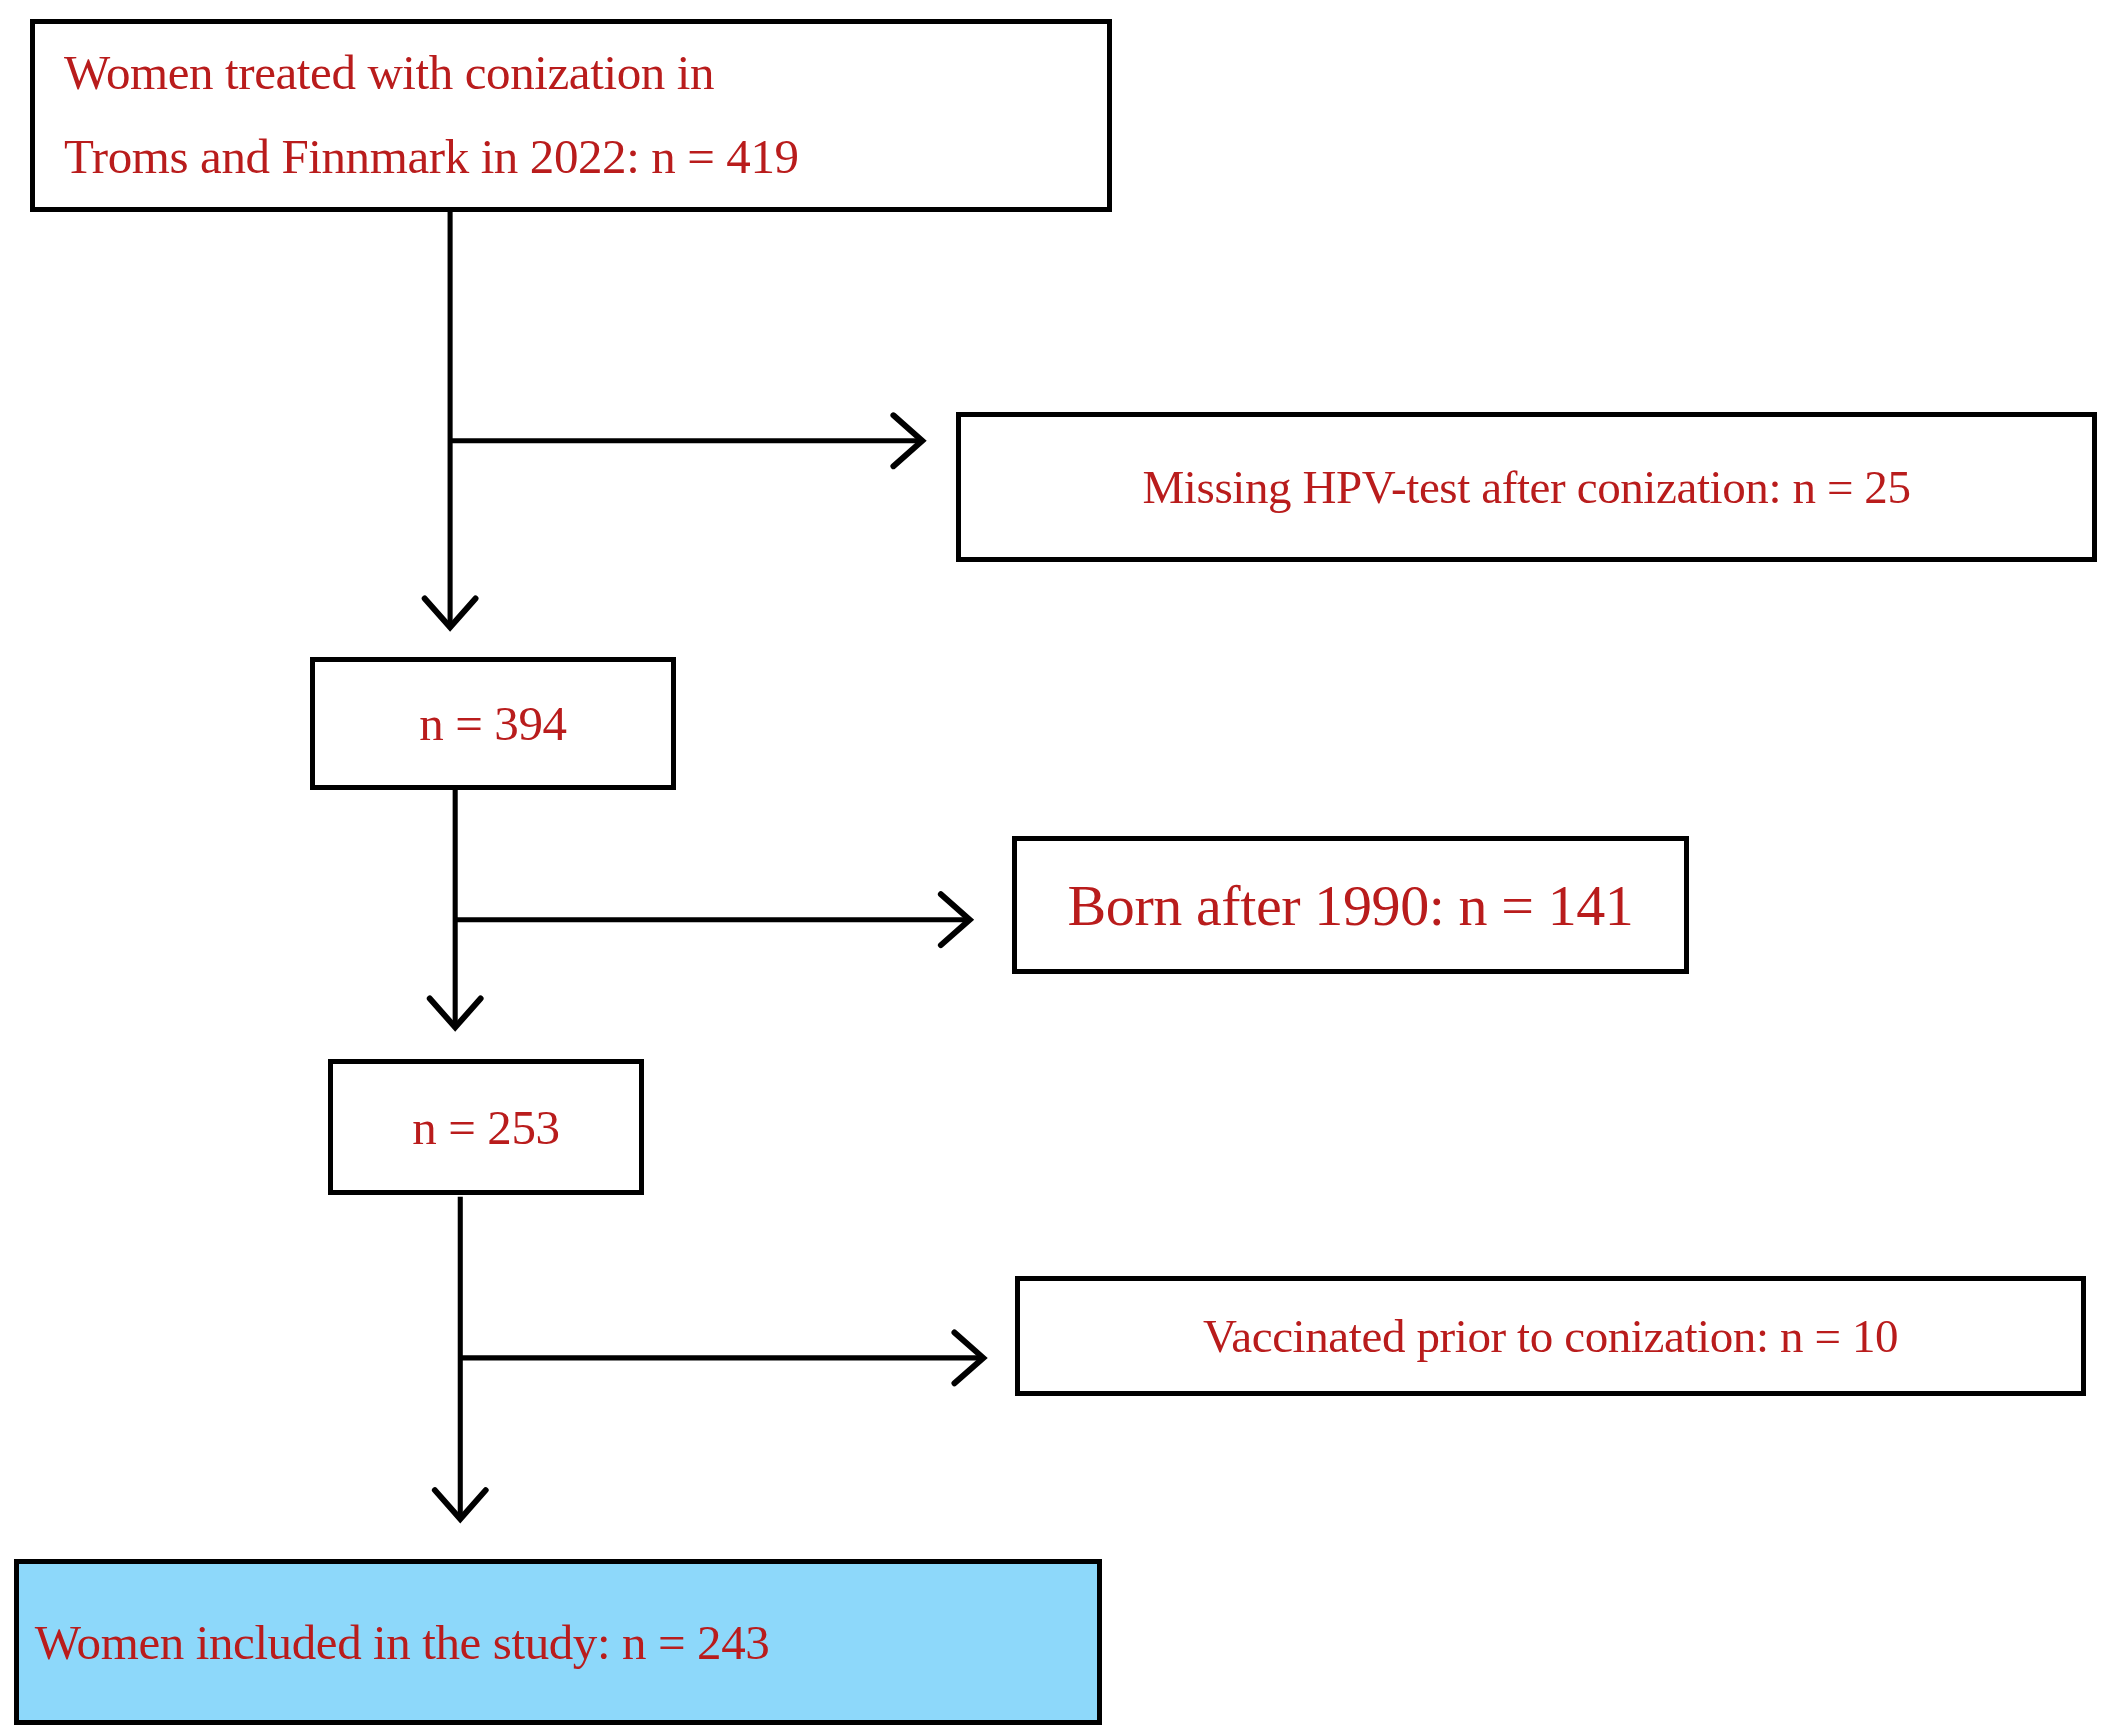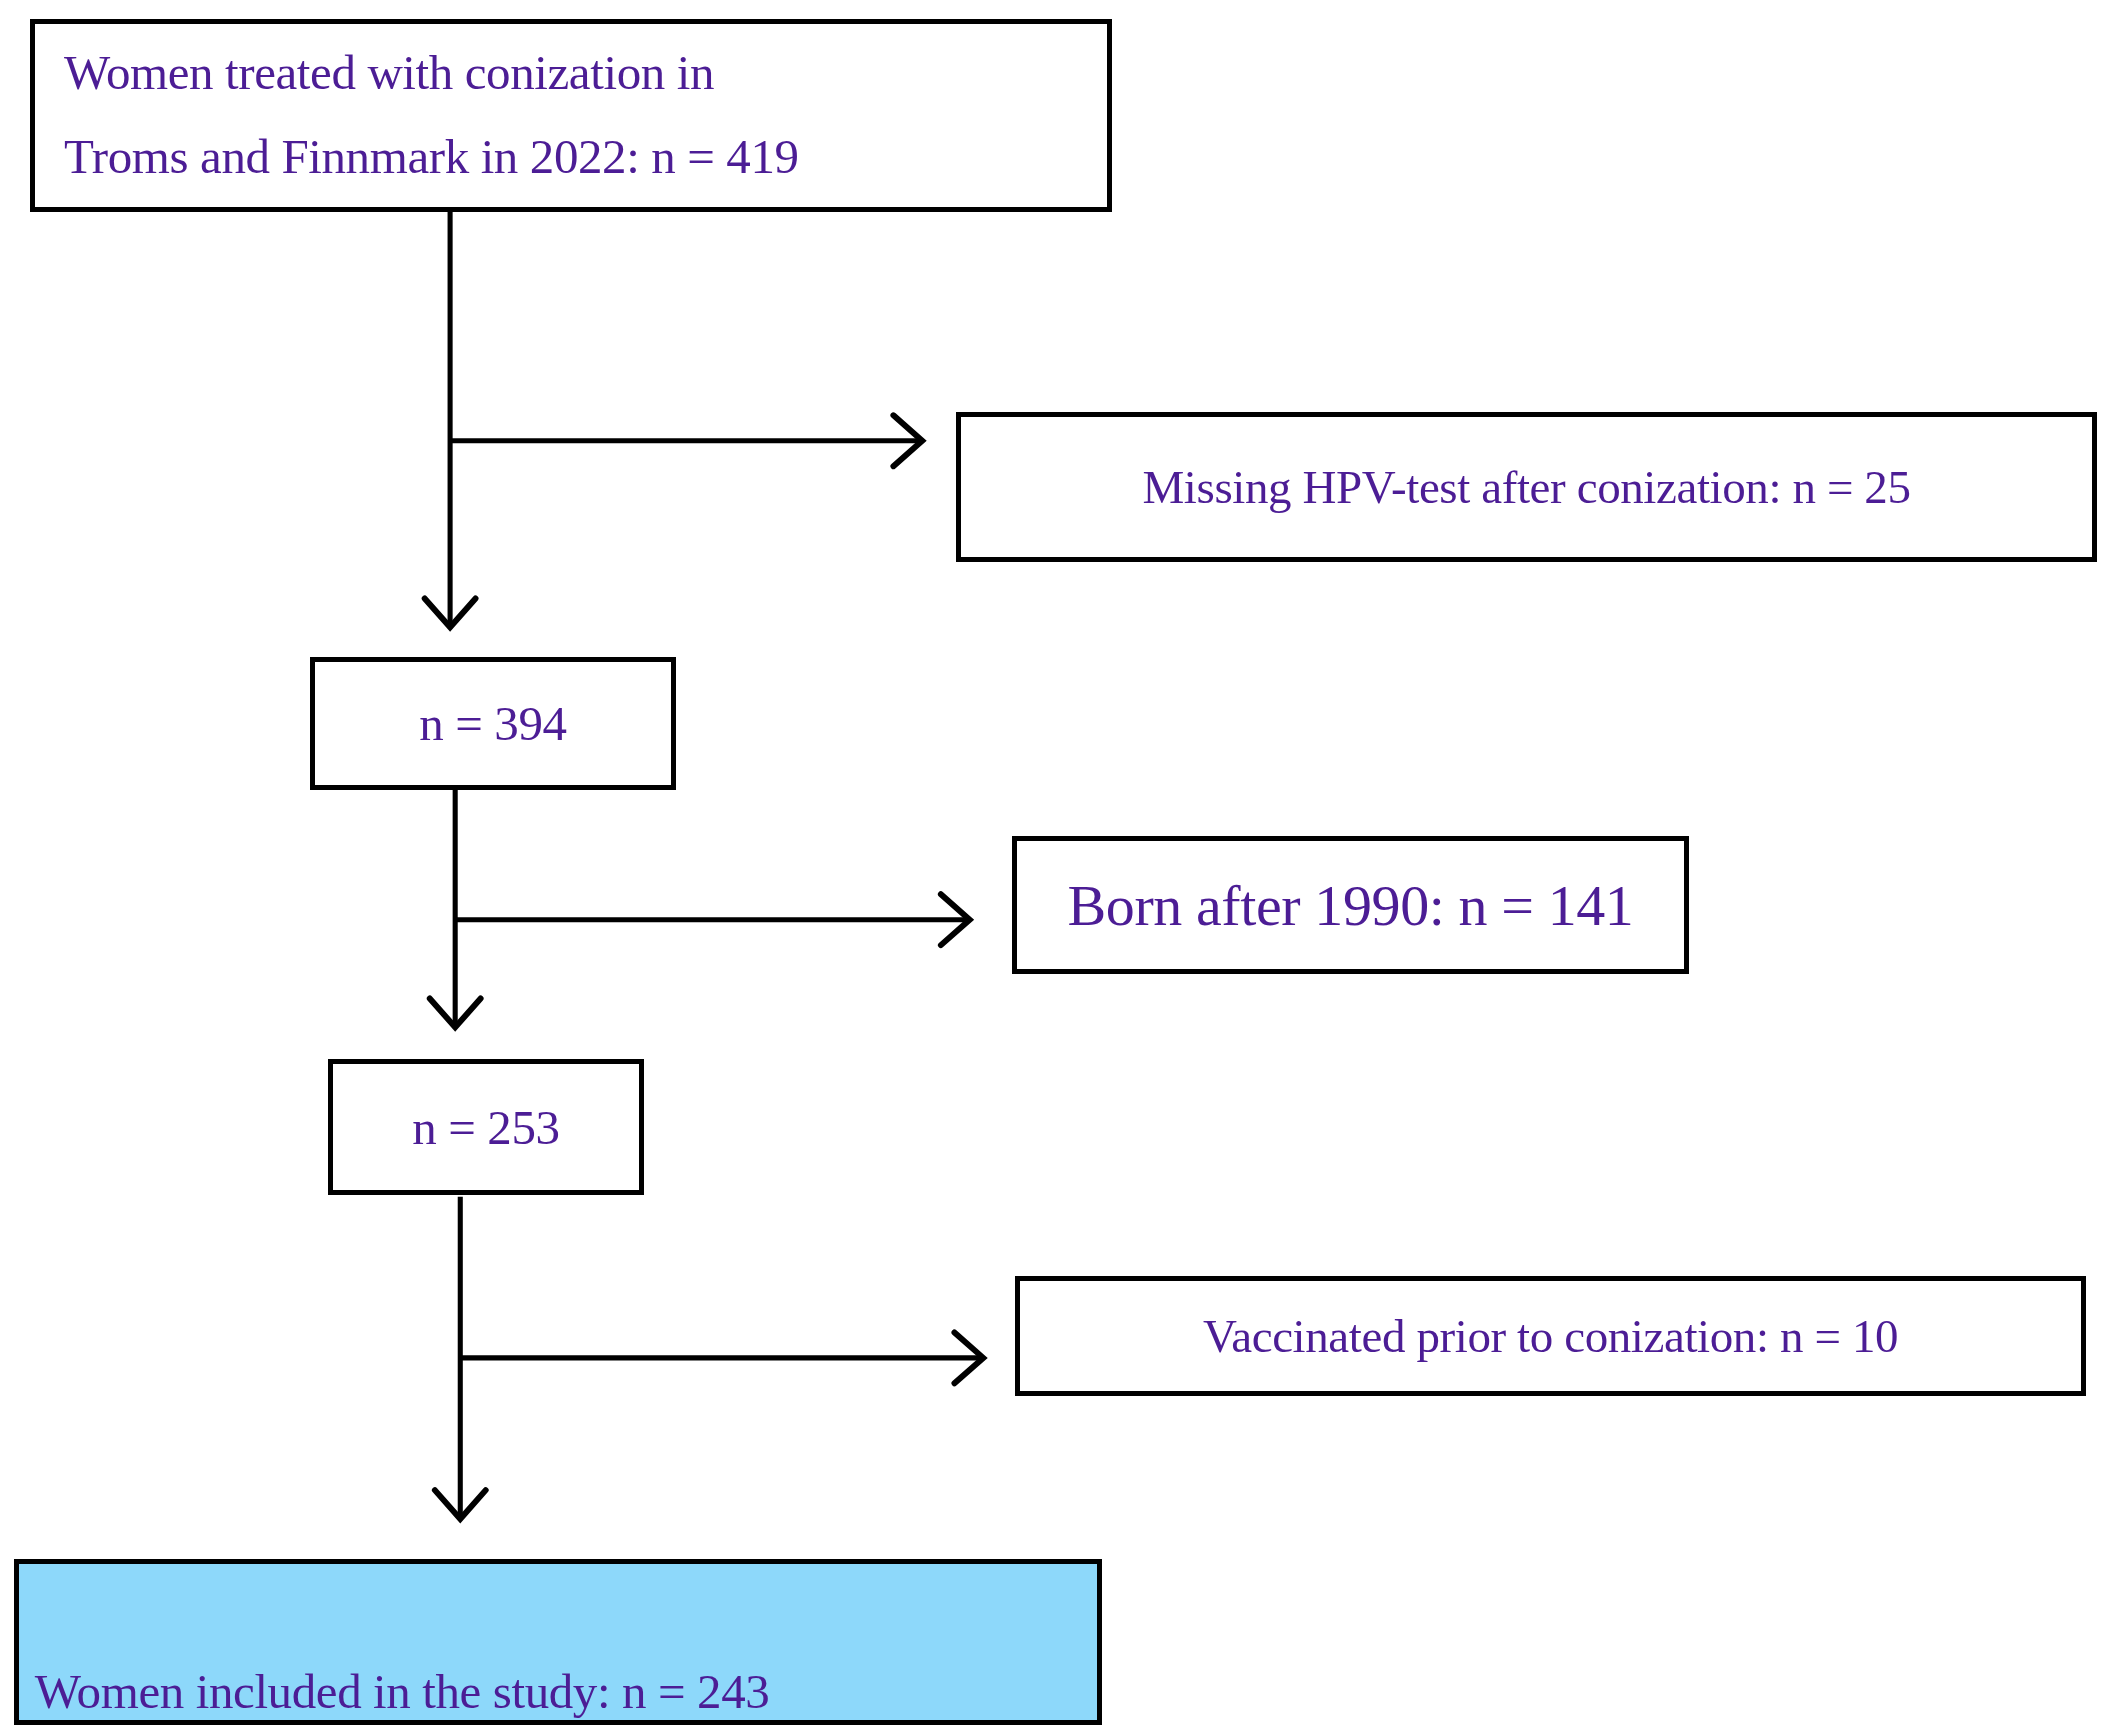--- a/index.html
+++ b/index.html
@@ -2,21 +2,21 @@
 <html style="--highlight: #8DD8FA;font-size:13.6px"><head>
 <meta charset="utf-8">
 <style>
   html, body { margin: 0; padding: 0; background: #ffffff; }
   .canvas {
     position: relative;
     width: 2114px;
     height: 1730px;
     background: #ffffff;
     font-family: "Liberation Serif", "DejaVu Serif", serif;
-    color: #4c1d95;
+    color: #b91c1c;
     overflow: hidden;
   }
   .connectors {
     position: absolute;
     left: 0; top: 0;
     width: 2114px; height: 1730px;
   }
   .connectors path {
     stroke: #000000;
     fill: none;
@@ -66,21 +66,20 @@
   #box-excl-3 {
     left: 1015px; top: 1276px; width: 1071px; height: 120px;
     font-size: 47px;
   }
   #box-final {
     left: 14.4px; top: 1559px; width: 1088px; height: 166px;
     font-size: 49px;
     background: var(--highlight, #8DD8FA);
     justify-content: flex-start;
     padding-left: 15.3px;
-    align-items: flex-end;
   }
 </style>
 </head>
 <body>
 
 <div class="canvas">
 
   <svg class="connectors" viewBox="0 0 2494 2041" xmlns="http://www.w3.org/2000/svg">
 
     <path class="seg" d="M531 248 L531 738"></path>

